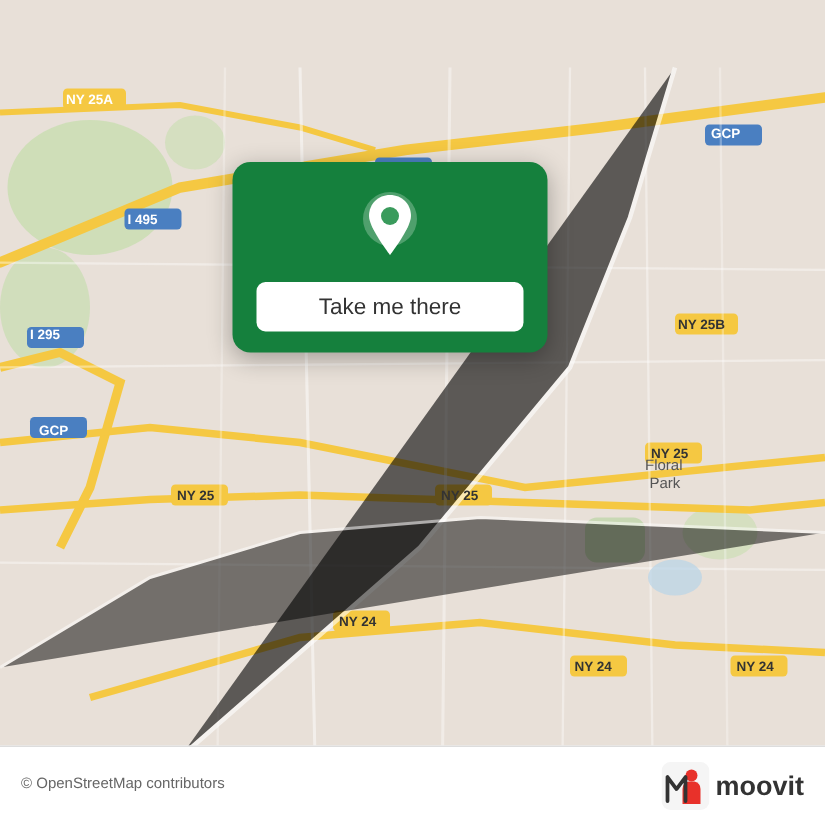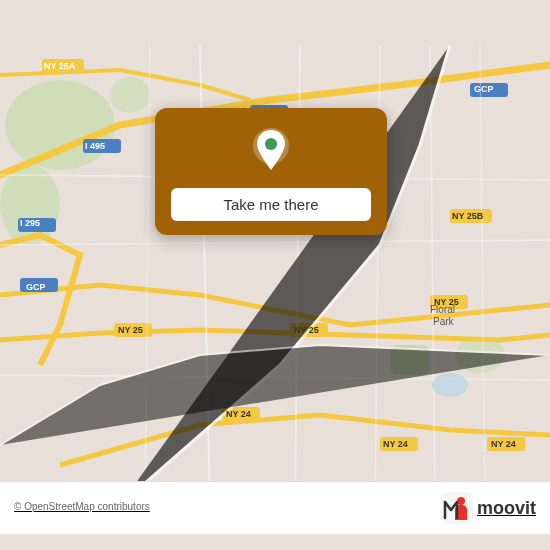--- a/index.html
+++ b/index.html
@@ -24,22 +24,22 @@
       position: absolute;
       top: 0; left: 0;
       width: 100%; height: 100%;
     }
 
     
     .card-overlay {
       position: absolute;
       top: 108px;
       left: 155px;
-      width: 232px;
-      background: #a16207;
+      width: 210px;
+      background: #15803d;
       border-radius: 12px;
       display: flex;
       flex-direction: column;
       align-items: center;
       padding: 18px 16px 14px;
       box-shadow: 0 4px 16px rgba(0,0,0,0.3);
       z-index: 10;
     }
 
     .pin-icon {
@@ -57,29 +57,28 @@
       font-size: 15px;
       font-weight: 500;
       cursor: pointer;
       width: 100%;
       text-align: center;
     }
 
     
     .bottom-bar {
       position: absolute;
-      bottom: 16px; left: 0; right: 0;
+      bottom: 0; left: 0; right: 0;
       background: white;
       padding: 10px 14px 10px;
       display: flex;
       align-items: center;
       justify-content: space-between;
       border-top: 1px solid #ddd;
       z-index: 20;
-      text-decoration: underline;
     }
 
     .bottom-left {
       display: flex;
       flex-direction: column;
     }
 
     .copyright {
       font-size: 10px;
       color: #666;

